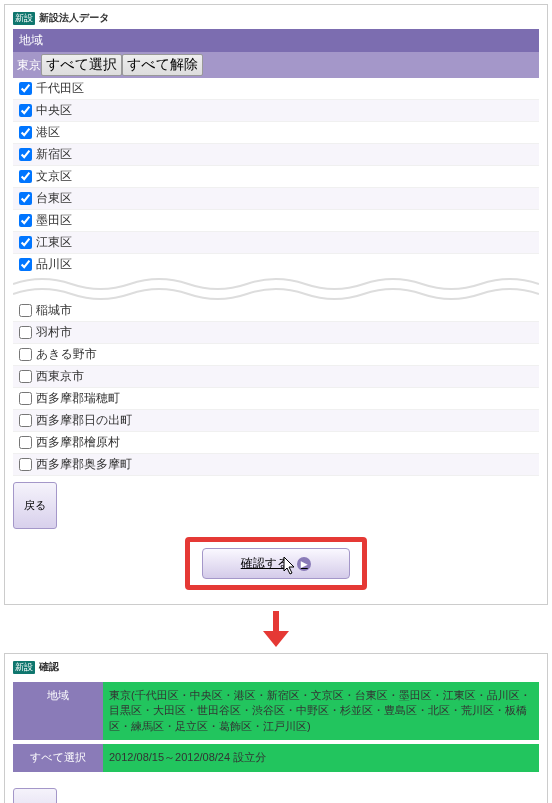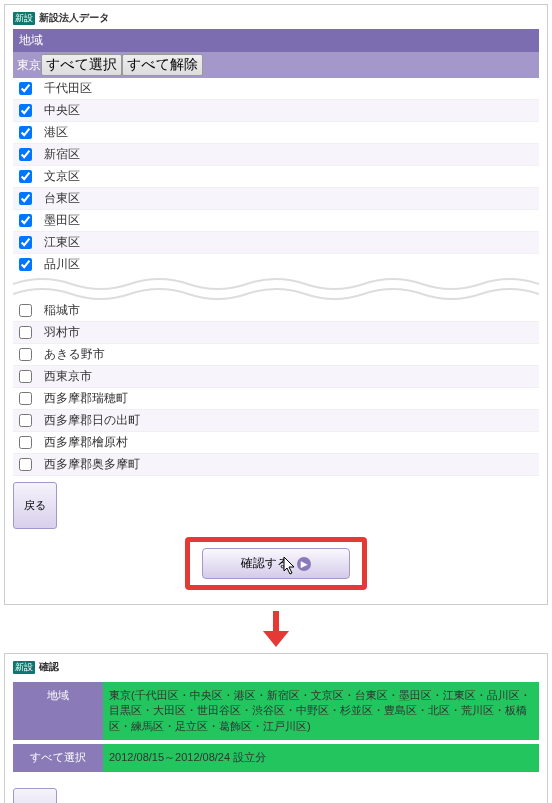--- a/index.html
+++ b/index.html
@@ -63,21 +63,21 @@
       padding: 1px 4px;
       cursor: pointer;
       border-radius: 2px;
     }
     .city-list {
       border: 0;
     }
     .city-item {
       display: flex;
       align-items: center;
-      gap: 12px;
+      gap: 4px;
       padding: 2px 6px;
       font-size: 12px;
       border-bottom: 1px solid #f0f0f0;
     }
     .city-item:nth-child(even) { background: #f7f5fb; }
     .city-item input[type=checkbox] { margin: 0; }
     .wavy-cut {
       height: 28px;
       background: #fff;
       position: relative;
@@ -102,20 +102,21 @@
     .action-btn {
       background: linear-gradient(#faf8ff, #d4cbe9);
       border: 1px solid #a497c9;
       border-radius: 4px;
       padding: 6px 38px;
       font-size: 12px;
       cursor: pointer;
       display: inline-flex;
       align-items: center;
       gap: 8px;
+      text-decoration: underline;
     }
     .action-btn .arrow-circ {
       width: 14px; height: 14px; border-radius: 50%;
       background: #8a7bb8;
       display: inline-flex; align-items: center; justify-content: center;
       color: #fff; font-size: 9px;
     }
     .red-box {
       border: 5px solid #e53935;
       padding: 6px 12px;

